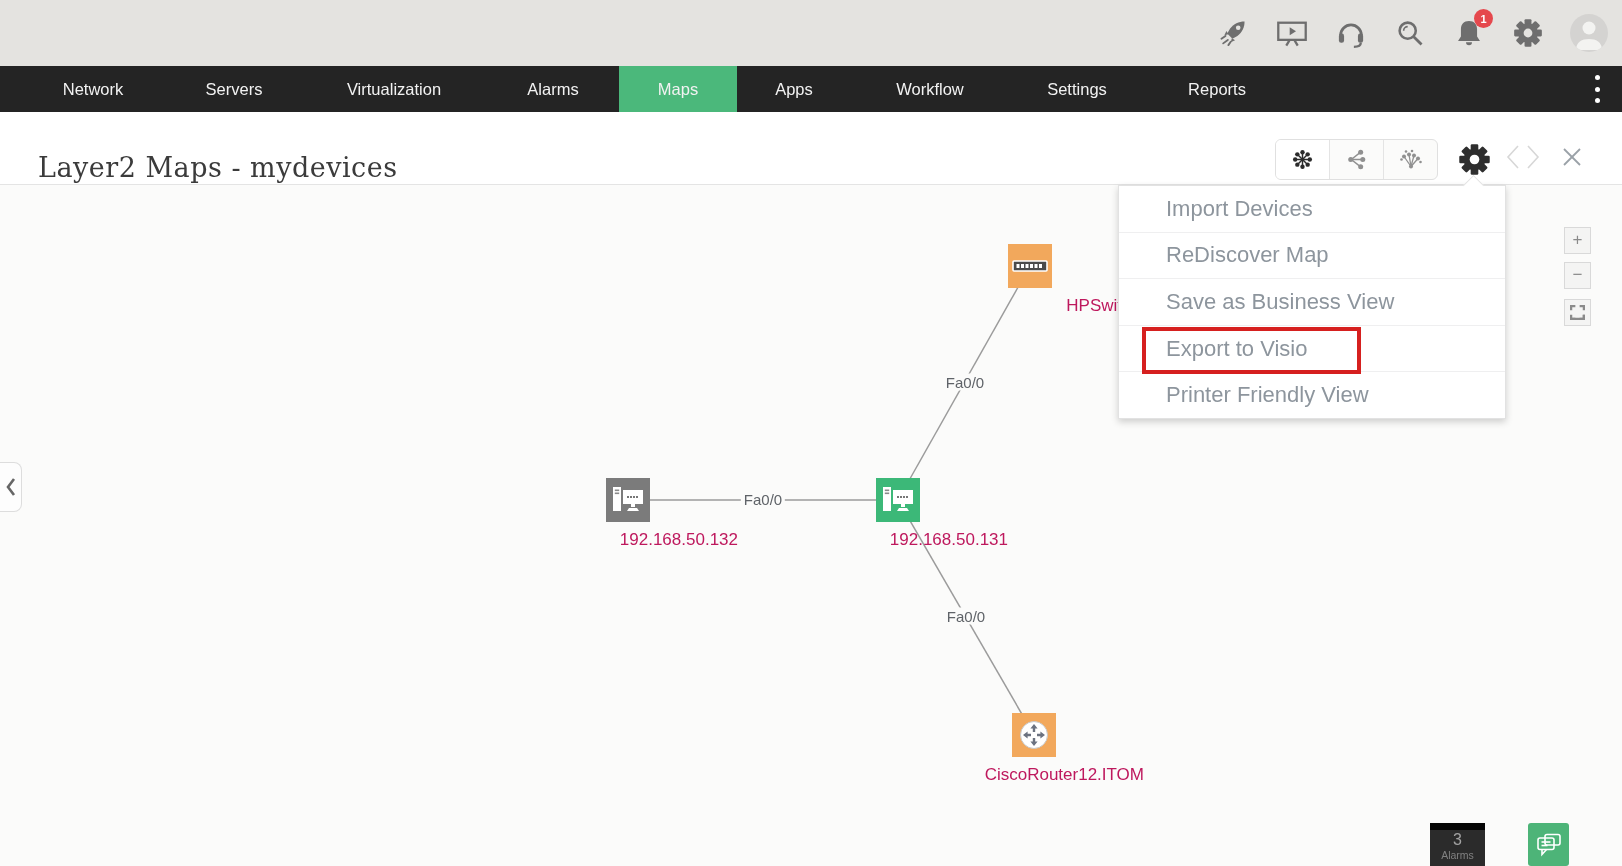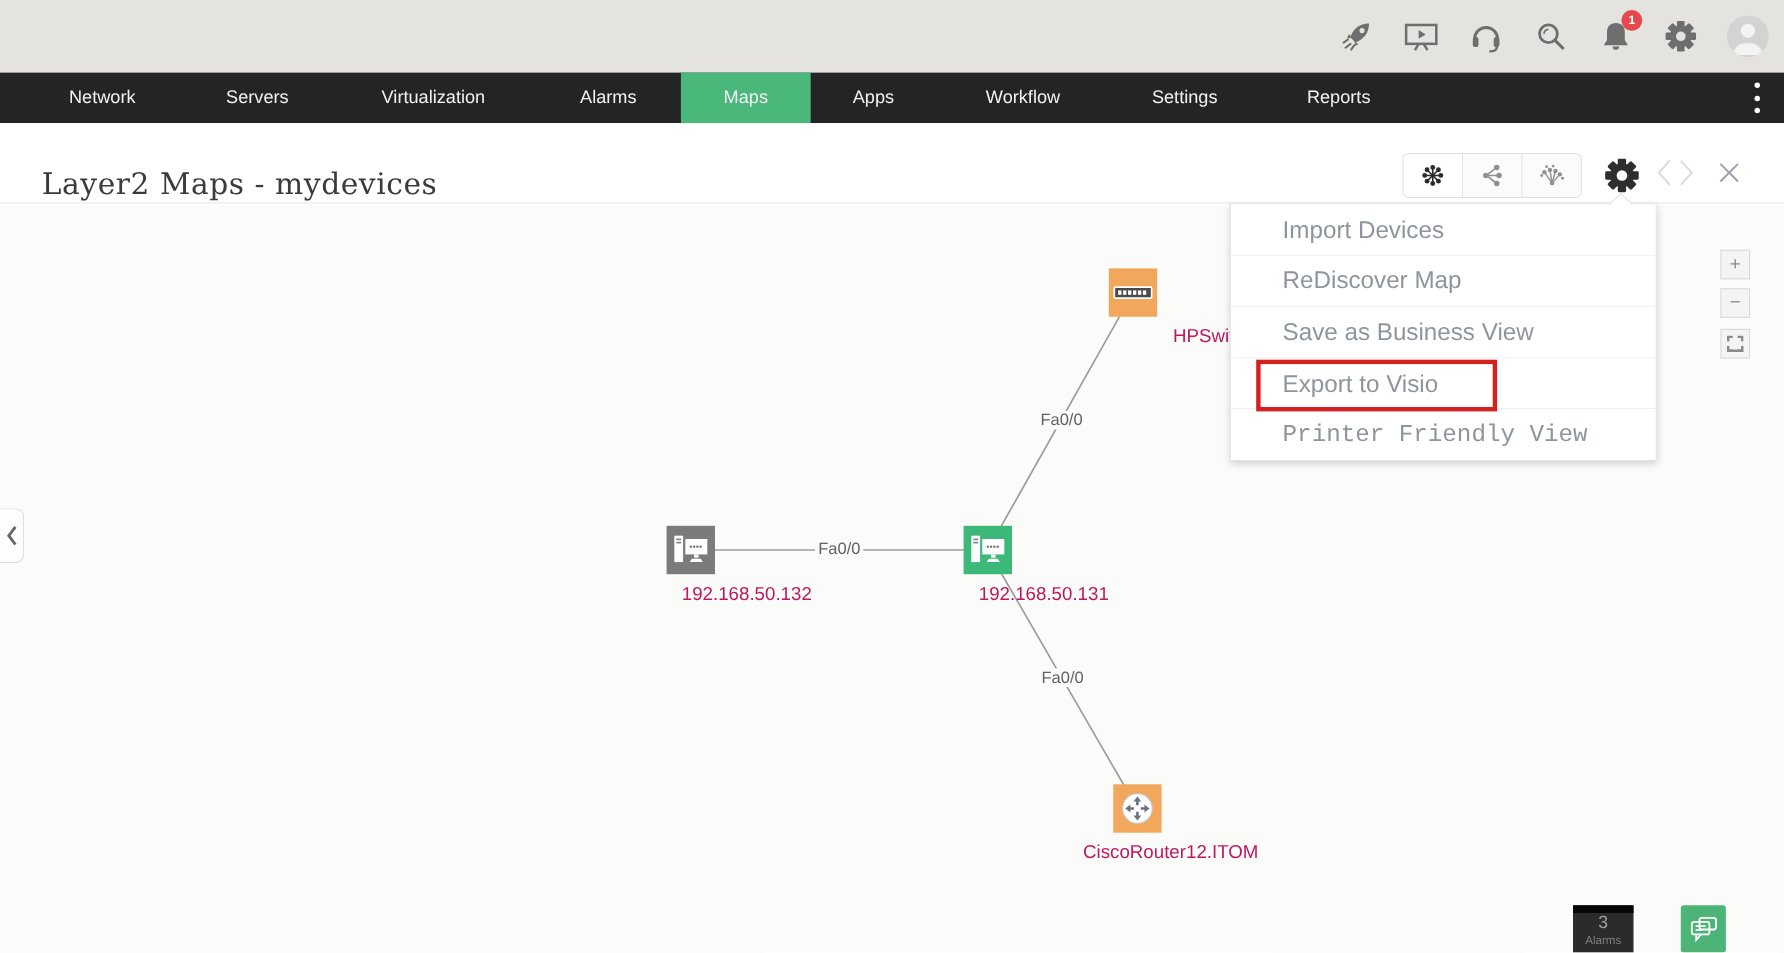--- a/index.html
+++ b/index.html
@@ -81,21 +81,21 @@
   
   .dropdown { position:absolute; left:1118px; top:0px; width:388px; height:234px;
               background:#fff; border:1px solid #e2e2e2; z-index:10;
               box-shadow:0 3px 7px rgba(0,0,0,.18); display:flex; flex-direction:column; }
   .dropdown .pointer { position:absolute; left:347px; top:-8px; width:15px; height:15px;
               background:#fff; transform:rotate(45deg);
               border-left:1px solid #e2e2e2; border-top:1px solid #e2e2e2; }
   .menu-item { flex:1; display:flex; align-items:center; padding-left:47px;
                font-size:22px; color:#8d959d; border-bottom:1px solid #efeff0;
                cursor:pointer; background:#fff; }
-  .menu-item:last-child { border-bottom:none;font-family:Liberation Mono, monospace; }
+  .menu-item:last-child { border-bottom:none; }
   .highlight-box { position:absolute; left:23px; top:141px; width:219px; height:47px;
                    border:4px solid #d6201f; z-index:11; pointer-events:none; }
 
   
   .alarms-widget { position:absolute; left:1430px; top:823px; width:55px; height:43px;
                    background:#2b2b2b; border-top:7px solid #050505; text-align:center;
                    cursor:pointer; z-index:6; }
   .alarms-count { display:block; color:#a2a2a2; font-size:16px; margin-top:1px; }
   .alarms-text  { display:block; color:#818181; font-size:10.5px; }
   .chat-widget { position:absolute; left:1528px; top:823px; width:41px; height:43px;

